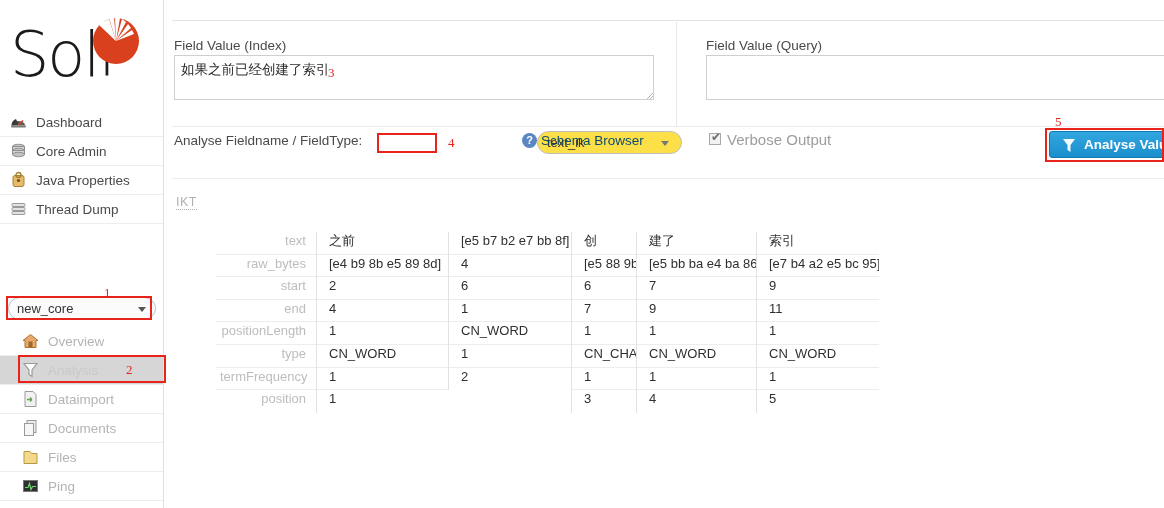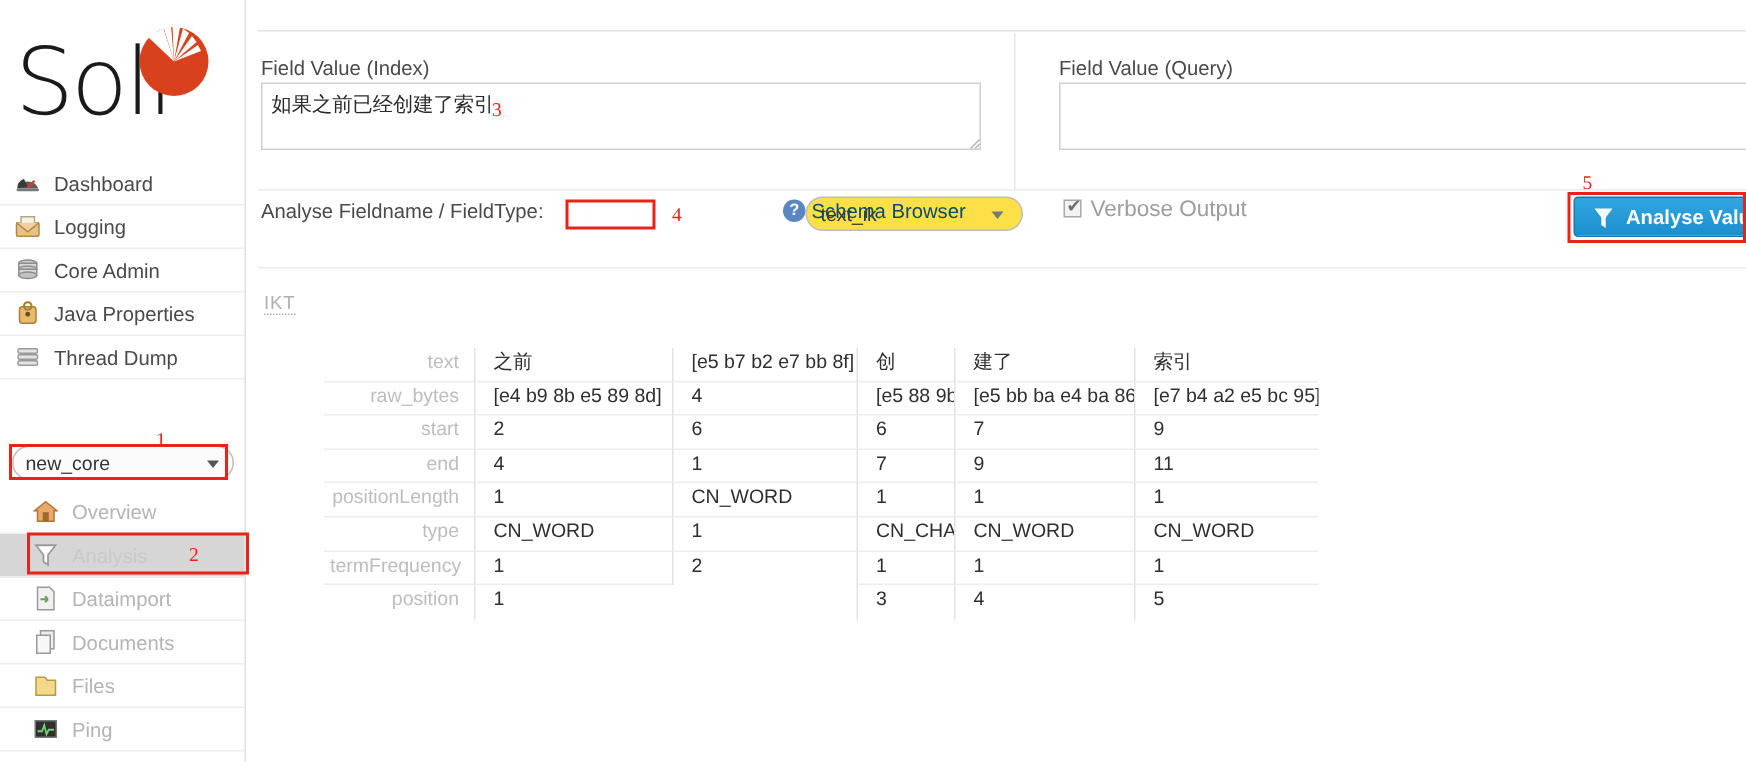--- a/index.html
+++ b/index.html
@@ -279,28 +279,20 @@
         <svg class="nicon" viewBox="0 0 17 17">
           <path d="M1.5 12 A7.5 7 0 0 1 15.5 12 Z" fill="#5c5c5c"></path>
           <path d="M1.5 12 A7.5 7 0 0 1 6 5.6 L8.5 11 Z" fill="#3a3a3a"></path>
           <rect x="1" y="12" width="15" height="2" rx="1" fill="#7a7a7a"></rect>
           <line x1="8.5" y1="11.5" x2="13" y2="7" stroke="#d0402a" stroke-width="1.6"></line>
         </svg>
         <span class="nlabel">Dashboard</span>
       </li>
       <li class="navitem">
         <svg class="nicon" viewBox="0 0 17 17">
-          <rect x="1" y="6" width="15" height="9" rx="1" fill="#e8c08a" stroke="#b08844"></rect>
-          <rect x="4" y="2" width="9" height="7" fill="#f5f1e4" stroke="#b0a88c"></rect>
-          <path d="M1 6 L8.5 12 L16 6" fill="#f0cf9e" stroke="#b08844"></path>
-        </svg>
-        <span class="nlabel">Logging</span>
-      </li>
-      <li class="navitem">
-        <svg class="nicon" viewBox="0 0 17 17">
           <ellipse cx="8.5" cy="4" rx="6" ry="2.2" fill="#c9c9c9" stroke="#8e8e8e"></ellipse>
           <rect x="2.5" y="4" width="12" height="4" fill="#d9d9d9" stroke="#8e8e8e"></rect>
           <ellipse cx="8.5" cy="8" rx="6" ry="2.2" fill="#c9c9c9" stroke="#8e8e8e"></ellipse>
           <rect x="2.5" y="8" width="12" height="4" fill="#d9d9d9" stroke="#8e8e8e"></rect>
           <ellipse cx="8.5" cy="12" rx="6" ry="2.2" fill="#c2c2c2" stroke="#8e8e8e"></ellipse>
         </svg>
         <span class="nlabel">Core Admin</span>
       </li>
       <li class="navitem">
         <svg class="nicon" viewBox="0 0 17 17">

